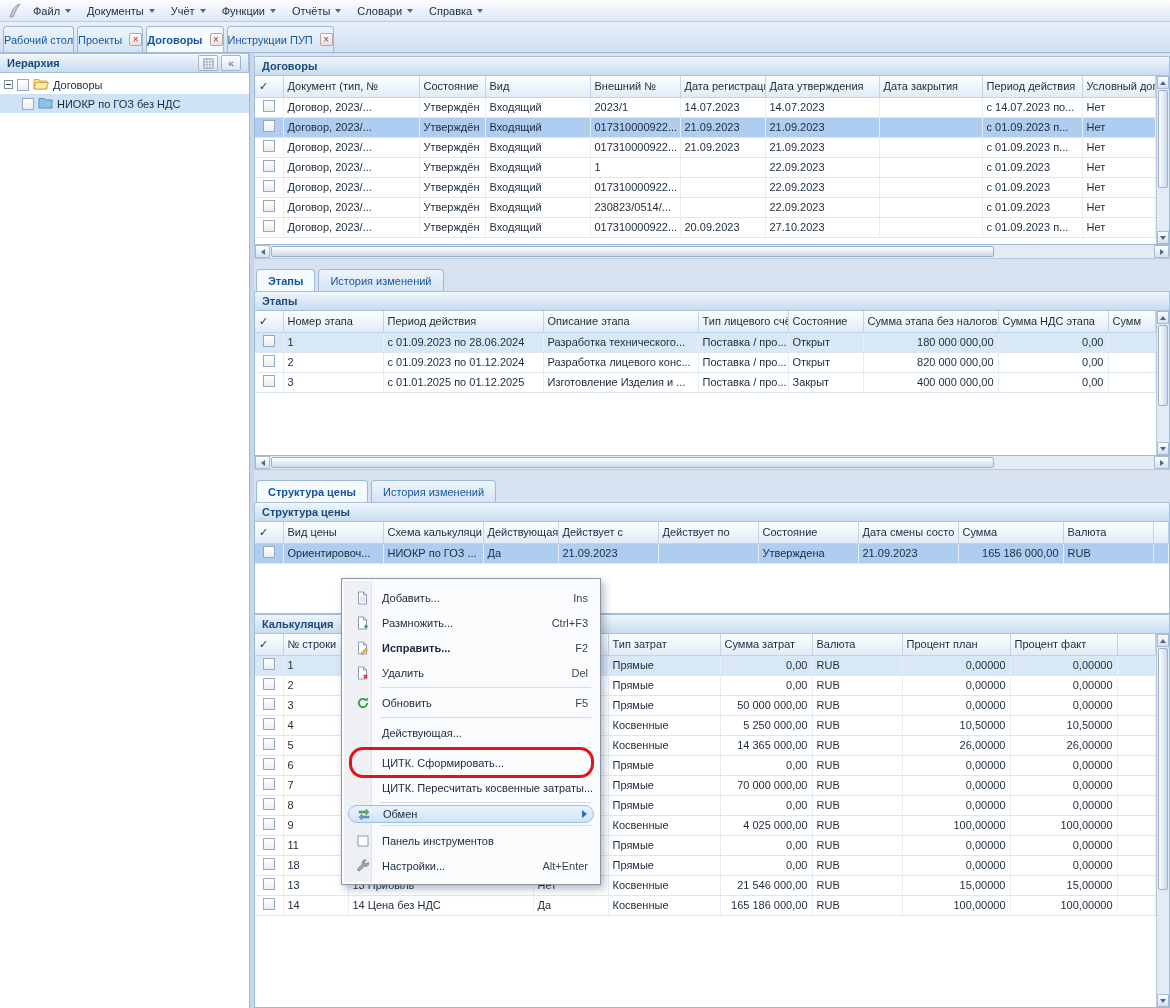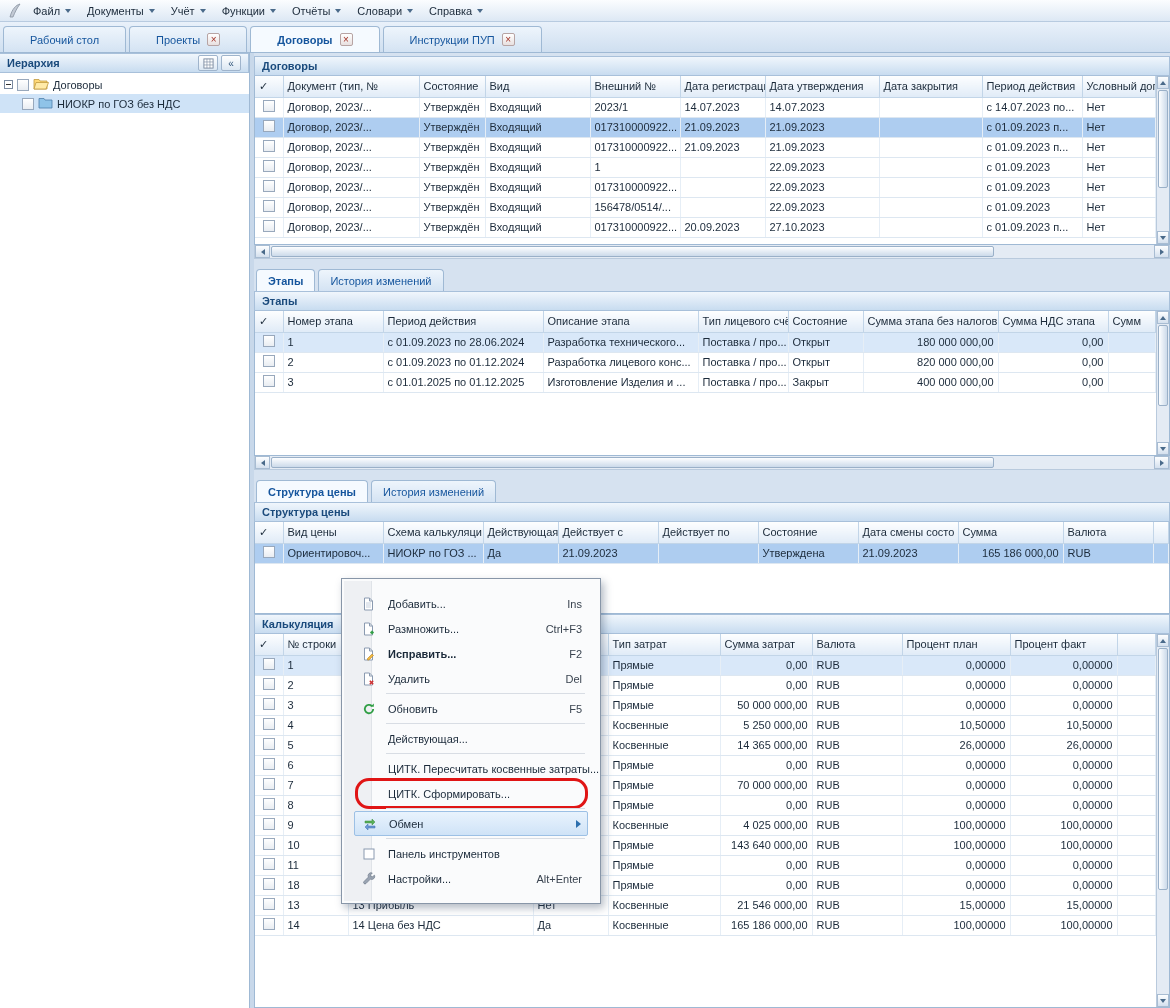--- a/index.html
+++ b/index.html
@@ -7,21 +7,21 @@
   body{font-family:"Liberation Sans",sans-serif;font-size:11px;color:#1b2a3a;background:#d6e2f0;position:relative}
 
   
   .menubar{height:22px;background:linear-gradient(#fbfdff,#dde8f4);border-bottom:1px solid #b8cbe0;display:flex;align-items:center;padding-left:4px}
   .logo{display:flex;align-items:center;margin:0 4px}
   .menu-item{padding:3px 8px;display:flex;align-items:center;gap:5px;cursor:default}
   .caret{width:0;height:0;border-left:3px solid transparent;border-right:3px solid transparent;border-top:4px solid #4a6a8a}
 
   
   .tabbar{height:31px;background:linear-gradient(#e9f1fa,#cfdff0);display:flex;align-items:flex-end;padding:4px 3px 0;gap:3px;border-bottom:1px solid #9fb9d4}
-  .tab{display:flex;align-items:center;gap:7px;padding:0 26px;height:26px;border:1px solid #9fb9d4;border-bottom:none;border-radius:4px 4px 0 0;background:linear-gradient(#eef5fc,#d4e3f3);color:#15559d}
+  .tab{display:flex;align-items:center;gap:7px;padding:0 0;height:26px;border:1px solid #9fb9d4;border-bottom:none;border-radius:4px 4px 0 0;background:linear-gradient(#eef5fc,#d4e3f3);color:#15559d}
   .tab.active{background:#f5faff;font-weight:bold}
   .tab-x{width:13px;height:13px;line-height:11px;text-align:center;font-size:10px;color:#a33428;border:1px solid #b7a4a4;border-radius:2px;background:linear-gradient(#fff,#e8e0e0);font-weight:normal}
 
   
   .main{position:absolute;top:53px;left:0;right:0;bottom:0;display:flex}
   .left{width:250px;background:#fff;border-right:1px solid #9fb9d4;display:flex;flex-direction:column}
   .splitter{width:4px;background:#c8d8ea}
   .right{flex:1;display:flex;flex-direction:column;background:#d6e2f0;overflow:hidden}
 
   .phead{height:20px;flex:0 0 20px;background:linear-gradient(#f0f6fc,#c8dcf0);border:1px solid #a8c0da;display:flex;align-items:center;padding:0 7px;color:#1a4a7c;font-weight:bold}
@@ -61,28 +61,28 @@
   .tri-r{width:0;height:0;border-top:3px solid transparent;border-bottom:3px solid transparent;border-left:4px solid #4a6a8a}
   .tri-u{width:0;height:0;border-left:3px solid transparent;border-right:3px solid transparent;border-bottom:4px solid #4a6a8a}
   .tri-d{width:0;height:0;border-left:3px solid transparent;border-right:3px solid transparent;border-top:4px solid #4a6a8a}
 
   
   .subtabs{height:26px;flex:0 0 26px;margin-top:6px;display:flex;align-items:flex-end;gap:3px;padding:0 2px}
   .subtab{display:flex;align-items:center;padding:0 11px;height:22px;border:1px solid #9fb9d4;border-bottom:none;border-radius:4px 4px 0 0;background:linear-gradient(#eef5fc,#d4e3f3);color:#15559d}
   .subtab.active{background:#f5faff;font-weight:bold}
 
   
-  .ctx{position:absolute;left:341px;top:578px;width:260px;background:#fafbfc;border:1px solid #8896a8;box-shadow:3px 4px 8px rgba(40,60,90,.35);padding:12px;z-index:10}
+  .ctx{position:absolute;left:341px;top:578px;width:260px;background:#fafbfc;border:1px solid #8896a8;box-shadow:3px 4px 8px rgba(40,60,90,.35);padding:6px;z-index:10}
   .ctx::before{content:'';position:absolute;left:2px;top:2px;bottom:2px;width:27px;background:#eef0f3;border-right:1px solid #dfe3e8}
   .ctx-item{position:relative;display:flex;align-items:center;height:25px;padding-right:6px}
   .ctx-icon{width:29px;display:flex;justify-content:center;align-items:center;flex:0 0 29px;position:relative}
   .ctx-label{margin-left:5px;flex:1;white-space:nowrap}
   .ctx-short{color:#3a4450;margin-left:10px}
   .ctx-item.bold .ctx-label{font-weight:bold}
-  .ctx-item.hover{background:linear-gradient(#e9f3fd,#cfe3f7);border:1px solid #9cc0e5;border-radius:2px;height:25px}
+  .ctx-item.hover{background:linear-gradient(#e9f3fd,#cfe3f7);border:1px solid #9cc0e5;border-radius:11px;height:18px}
   .sub-arrow{width:0;height:0;border-left:5px solid #2c6fae;border-top:4px solid transparent;border-bottom:4px solid transparent;margin-left:8px}
   .ctx-sep{height:1px;background:#d8dde4;margin:2px 3px 2px 32px;position:relative}
   .red-ring{position:absolute;left:1px;right:0px;top:-3px;bottom:-3px;border:3px solid #e01515;border-radius:14px;pointer-events:none}
 </style>
 </head>
 <body>
 
 <div class="menubar">
   <span class="logo">
     <svg width="13" height="16" viewBox="0 0 13 16">
@@ -268,21 +268,21 @@
                 <td>22.09.2023</td>
                 <td></td>
                 <td>с 01.09.2023</td>
                 <td>Нет</td>
               </tr>
               <tr>
                 <td class="cbcell"><span class="cb"></span></td>
                 <td>Договор, 2023/...</td>
                 <td>Утверждён</td>
                 <td>Входящий</td>
-                <td>156478/0514/...</td>
+                <td>230823/0514/...</td>
                 <td></td>
                 <td>22.09.2023</td>
                 <td></td>
                 <td>с 01.09.2023</td>
                 <td>Нет</td>
               </tr>
               <tr>
                 <td class="cbcell"><span class="cb"></span></td>
                 <td>Договор, 2023/...</td>
                 <td>Утверждён</td>
@@ -617,32 +617,20 @@
                 <td></td>
                 <td>Косвенные</td>
                 <td class="num">4 025 000,00</td>
                 <td>RUB</td>
                 <td class="num">100,00000</td>
                 <td class="num">100,00000</td>
                 <td></td>
               </tr>
               <tr>
                 <td class="cbcell"><span class="cb"></span></td>
-                <td>10</td>
-                <td></td>
-                <td></td>
-                <td>Прямые</td>
-                <td class="num">143 640 000,00</td>
-                <td>RUB</td>
-                <td class="num">100,00000</td>
-                <td class="num">100,00000</td>
-                <td></td>
-              </tr>
-              <tr>
-                <td class="cbcell"><span class="cb"></span></td>
                 <td>11</td>
                 <td></td>
                 <td></td>
                 <td>Прямые</td>
                 <td class="num">0,00</td>
                 <td>RUB</td>
                 <td class="num">0,00000</td>
                 <td class="num">0,00000</td>
                 <td></td>
               </tr>
@@ -757,26 +745,26 @@
     <span class="ctx-short">F5</span>
   </div>
   <div class="ctx-sep"></div>
   <div class="ctx-item">
     <span class="ctx-icon"></span>
     <span class="ctx-label">Действующая...</span>
   </div>
   <div class="ctx-sep"></div>
   <div class="ctx-item">
     <span class="ctx-icon"></span>
-    <span class="ctx-label">ЦИТК. Пересчитать косвенные затраты...</span>
-  </div>
-  <div class="ctx-item">
-    <span class="ctx-icon"></span>
     <span class="ctx-label">ЦИТК. Сформировать...</span>
     <span class="red-ring"></span>
+  </div>
+  <div class="ctx-item">
+    <span class="ctx-icon"></span>
+    <span class="ctx-label">ЦИТК. Пересчитать косвенные затраты...</span>
   </div>
   <div class="ctx-sep"></div>
   <div class="ctx-item hover">
     <span class="ctx-icon">
         <svg width="14" height="14" viewBox="0 0 14 14">
           <path d="M2 4h7V2l3 3-3 3V6H2z" fill="#58b058" stroke="#3a8a3a" stroke-width="0.5"></path>
           <path d="M12 9H5V7L2 10l3 3v-2h7z" fill="#6a96d6" stroke="#3f6fa8" stroke-width="0.5"></path>
         </svg>
       </span>
     <span class="ctx-label">Обмен</span>

